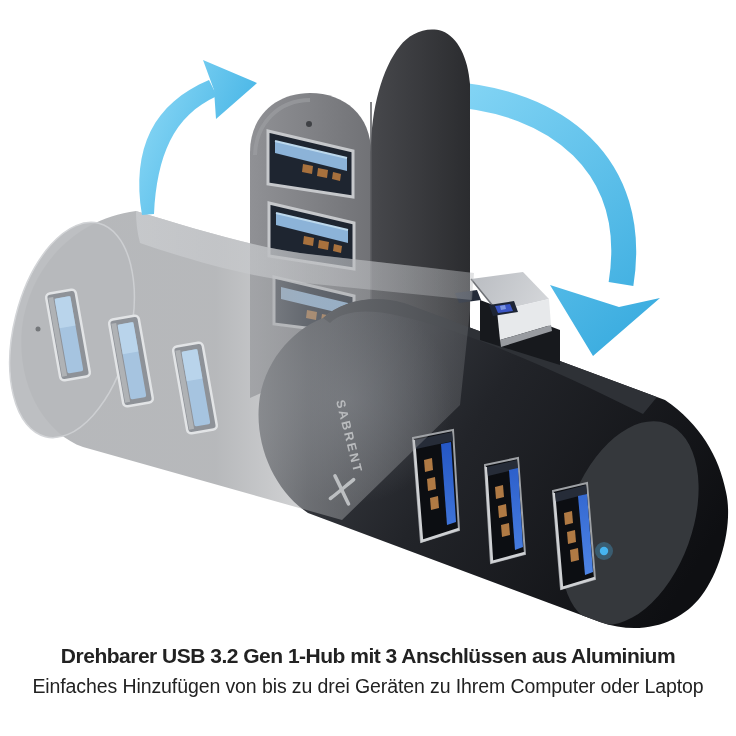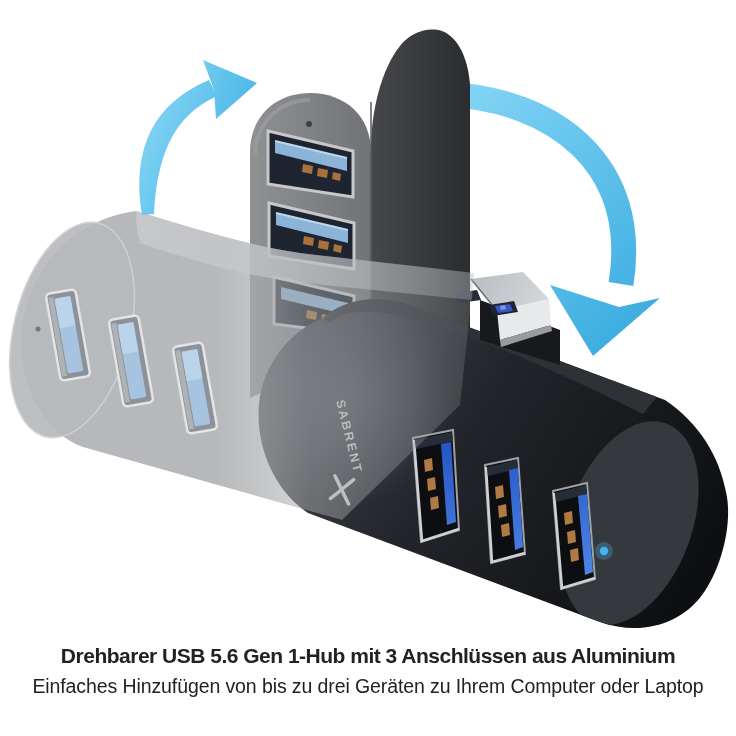--- a/index.html
+++ b/index.html
@@ -198,16 +198,16 @@
     </g>
   </g>
 
   <g>
     <path d="M 142,215 C 131,148 154,103 209,80 L 217,96 C 173,116 157,156 154,214 Z" fill="url(#gArrowL)"></path>
     <path d="M 203,60 L 257,83 L 216,119 L 214,90 Z" fill="url(#gArrowL)"></path>
   </g>
 </svg>
 
   <div class="caption">
-    <h1>Drehbarer USB 5.6 Gen 1-Hub mit 3 Anschlüssen aus Aluminium</h1>
+    <h1>Drehbarer USB 3.2 Gen 1-Hub mit 3 Anschlüssen aus Aluminium</h1>
     <p>Einfaches Hinzufügen von bis zu drei Geräten zu Ihrem Computer oder Laptop</p>
   </div>
 </div>
 
 </body></html>

